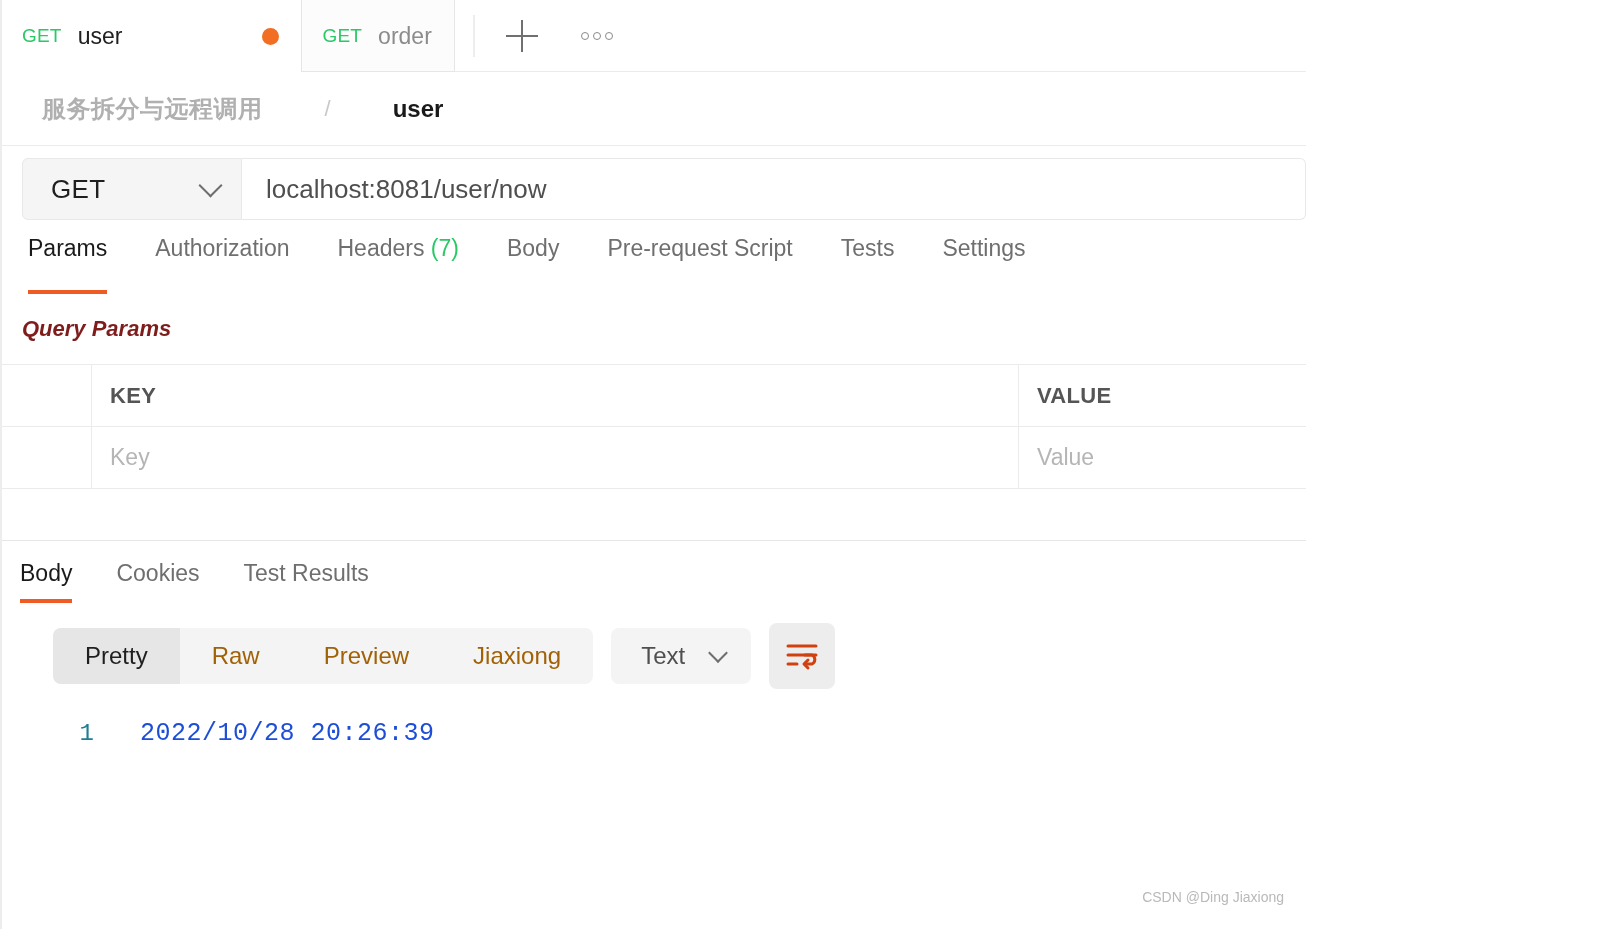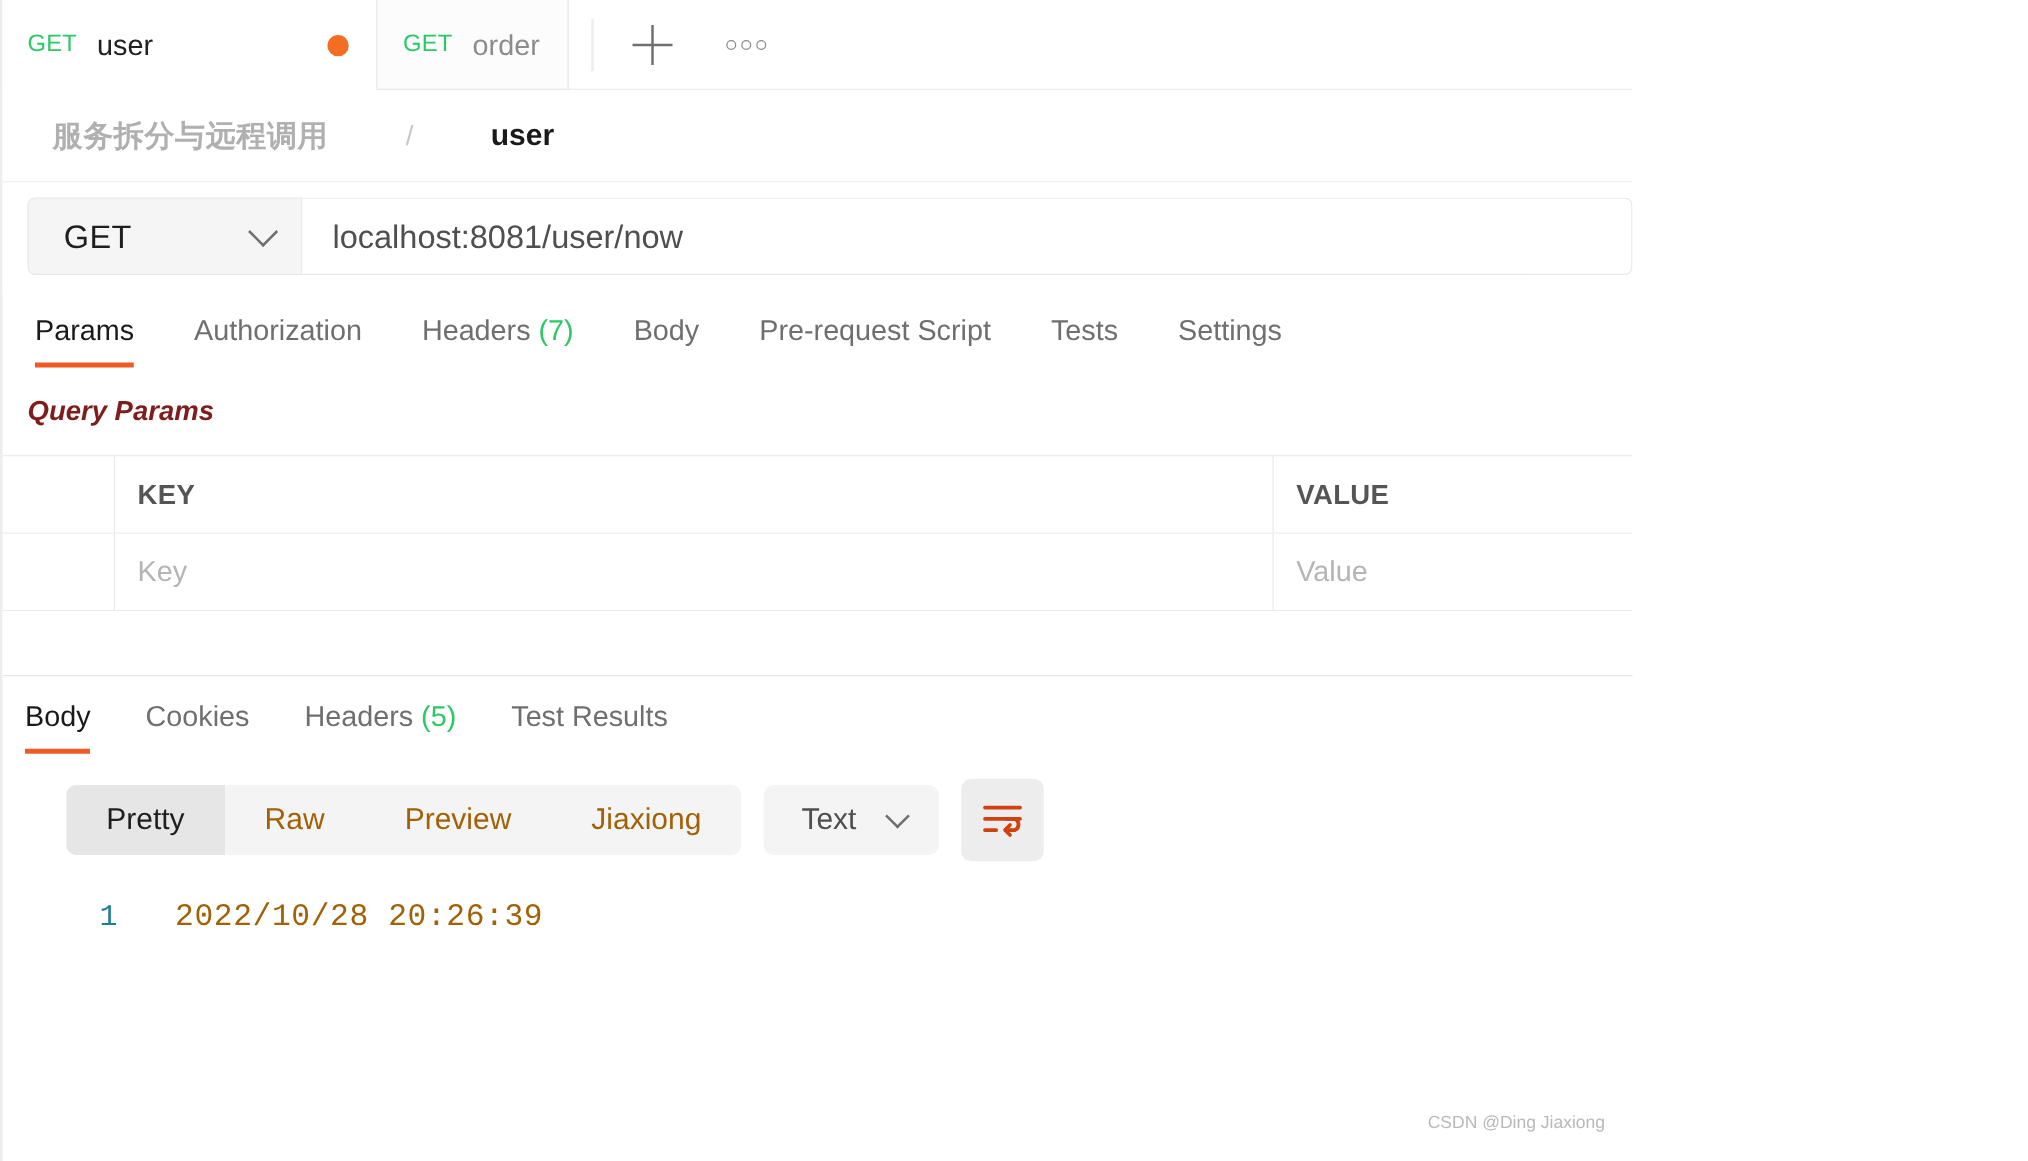--- a/index.html
+++ b/index.html
@@ -183,21 +183,21 @@
   .reqtabs {
     display: flex;
     align-items: flex-end;
     gap: 0;
     padding: 8px 0 0 26px;
     height: 62px;
   }
   .rtab {
     font-size: 23px;
     color: #6f6f6f;
-    padding: 0 24px 16px 24px;
+    padding: 0 24px 32px 24px;
     cursor: pointer;
     position: relative;
     white-space: nowrap;
   }
   .rtab:first-child { padding-left: 0; }
   .rtab.active { color: #1a1a1a; }
   .rtab.active::after {
     content: "";
     position: absolute;
     left: 0; right: 24px; bottom: 0;
@@ -340,21 +340,21 @@
   }
   .gutter {
     width: 92px;
     text-align: right;
     font-size: 24px;
     color: #1f7e94;
   }
   .code-text {
     padding-left: 46px;
     font-size: 25px;
-    color: #a16207;
+    color: #1d4ed8;
     letter-spacing: .5px;
     white-space: pre;
     text-align: center;
   }
 
   .watermark {
     position: absolute;
     right: 22px;
     bottom: 24px;
     font-size: 14px;
@@ -456,24 +456,20 @@
   <div class="spacer-strip"></div>
 
   <div class="restabs">
     <div class="restab active">
       <span>Body</span>
     </div>
     <div class="restab">
       <span>Cookies</span>
     </div>
     <div class="restab">
-      <span>Headers</span>
-      <span class="cnt">(5)</span>
-    </div>
-    <div class="restab">
       <span>Test Results</span>
     </div>
   </div>
 
   <div class="viewbar">
     <div class="segctl">
       <div class="seg active">Pretty</div>
       <div class="seg">Raw</div>
       <div class="seg">Preview</div>
       <div class="seg">Jiaxiong</div>

